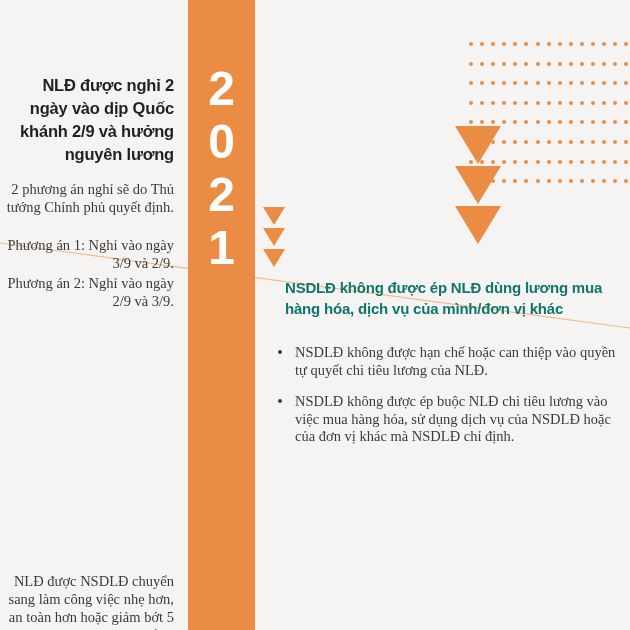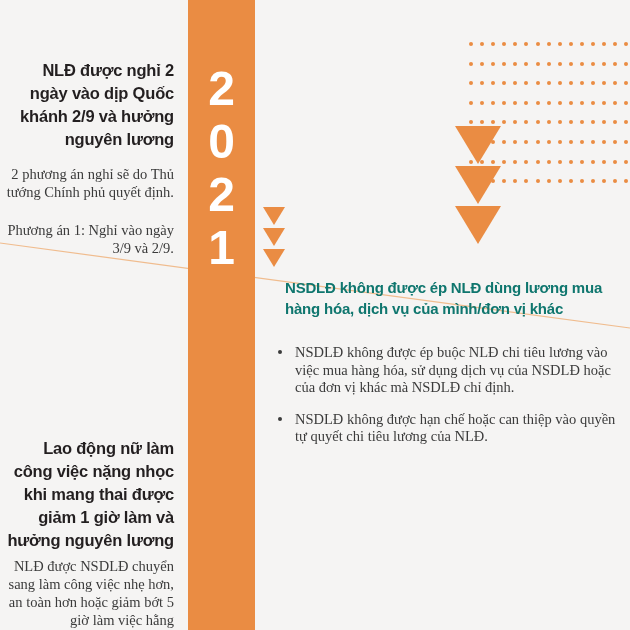--- a/index.html
+++ b/index.html
@@ -48,21 +48,21 @@
     font-weight: 700;
     line-height: 53px;
     letter-spacing: 0px;
   }
   #year-digits span { display: block; }
 
   
   #left-col {
     position: absolute;
     left: 0;
-    top: 1px;
+    top: 16px;
     width: 182px;
     height: 521px;
     z-index: 4;
   }
   .l-heading {
     position: absolute;
     right: 8px;
     width: 168px;
     text-align: right;
     font-family: "Liberation Sans", sans-serif;
@@ -217,31 +217,31 @@
       <span>0</span>
       <span>2</span>
       <span>1</span>
     </div>
   </div>
 
   <div id="left-col">
     <div class="l-heading" id="left-heading-1">NLĐ được nghỉ 2 ngày vào dịp Quốc khánh 2/9 và hưởng nguyên lương</div>
     <div class="l-body" id="left-body-1">2 phương án nghỉ sẽ do Thủ tướng Chính phủ quyết định.</div>
     <div class="l-body" id="left-body-2">Phương án 1: Nghỉ vào ngày 3/9 và 2/9.</div>
-    <div class="l-heading" id="left-heading-2">Lao động nữ làm công việc nặng nhọc khi mang thai được giảm 1 giờ làm và hưởng nguyên lương</div>
+    <div class="l-body" id="left-body-3">Phương án 2: Nghỉ vào ngày 2/9 và 3/9.</div>
     <div class="l-body" id="left-body-4">NLĐ được NSDLĐ chuyển sang làm công việc nhẹ hơn, an toàn hơn hoặc giảm bớt 5 giờ làm việc hằng</div>
   </div>
 
   <div id="right-col">
     <div id="right-heading">NSDLĐ không được ép NLĐ dùng lương mua hàng hóa, dịch vụ của mình/đơn vị khác</div>
     <ul id="right-bullets">
       <li>
         <span class="bullet-dot"></span>
-        <span>NSDLĐ không được ép buộc NLĐ chi tiêu lương vào việc mua hàng hóa, sử dụng dịch vụ của NSDLĐ hoặc của đơn vị khác mà NSDLĐ chỉ định.</span>
+        <span>NSDLĐ không được hạn chế hoặc can thiệp vào quyền tự quyết chi tiêu lương của NLĐ.</span>
       </li>
       <li>
         <span class="bullet-dot"></span>
-        <span>NSDLĐ không được hạn chế hoặc can thiệp vào quyền tự quyết chi tiêu lương của NLĐ.</span>
+        <span>NSDLĐ không được ép buộc NLĐ chi tiêu lương vào việc mua hàng hóa, sử dụng dịch vụ của NSDLĐ hoặc của đơn vị khác mà NSDLĐ chỉ định.</span>
       </li>
     </ul>
   </div>
 
 </div>
 
 </body></html>

